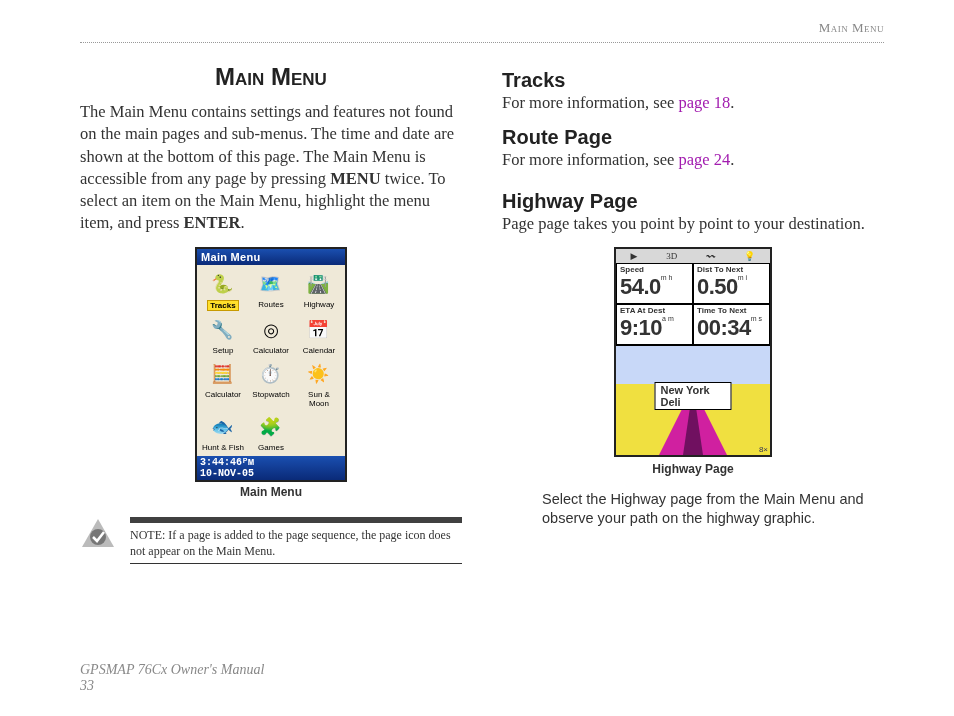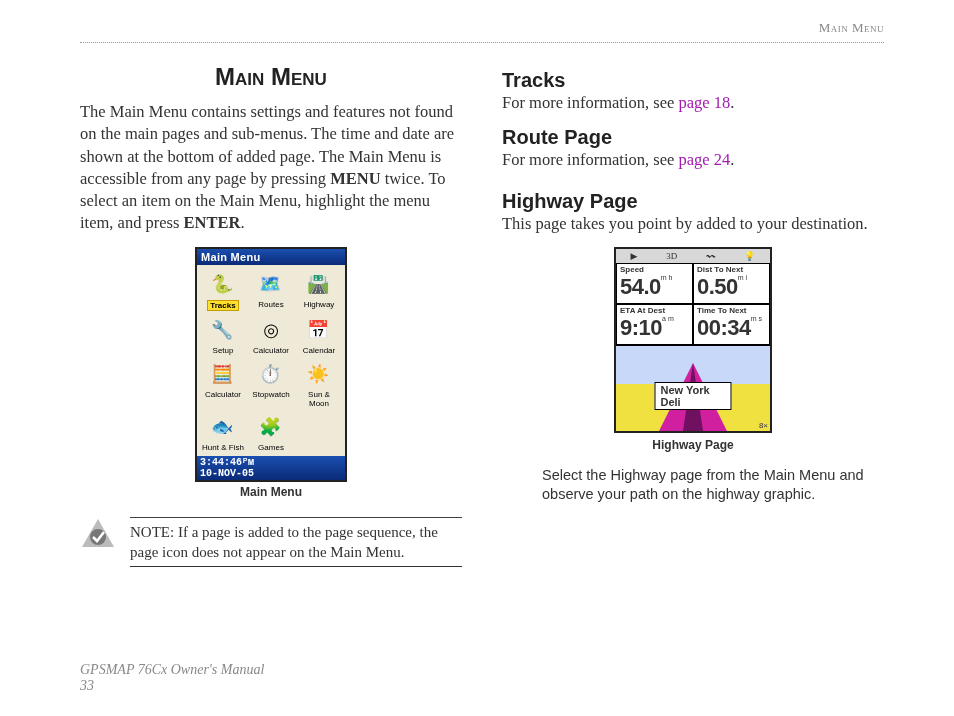--- a/index.html
+++ b/index.html
@@ -72,24 +72,24 @@
       align-items: flex-start;
       gap: 14px;
       margin-top: 18px;
     }
     .note-icon {
       width: 36px;
       height: 36px;
       flex: 0 0 36px;
     }
     .note-text {
-      border-top: 1px solid #404040;
+      border-top: 6px solid #404040;
       border-bottom: 1px solid #333;
       padding: 4px 0;
-      font-size: 15px;
+      font-size: 12px;
       line-height: 1.35;
     }
     .instr-head {
       font-family: Arial, Helvetica, sans-serif;
       font-weight: bold;
       font-size: 15px;
       margin-top: 10px;
       margin-left: 10px;
     }
     .instr-body {
@@ -188,21 +188,21 @@
     .hw-field {
       border: 1px solid #000;
       padding: 1px 3px 3px 3px;
       font-family: Arial, sans-serif;
     }
     .hw-field .fl { font-size: 8px; font-weight: bold; }
     .hw-field .fv { font-size: 22px; font-weight: bold; font-family: Arial Black, Arial, sans-serif; letter-spacing:-0.5px; }
     .hw-field .fu { font-size: 7px; vertical-align: top; }
     .hw-view {
       position: relative;
-      height: 86px;
+      height: 110px;
       background: linear-gradient(#f5f070 0%, #f5f070 35%, #f0e040 35%, #f0e040 100%);
       overflow: hidden;
       border-top: 1px solid #000;
     }
     .hw-sky { position:absolute; top:0; left:0; right:0; height:38px; background:#c8d8f8; }
     .hw-sign {
       position: absolute;
       top: 36px; left: 50%;
       transform: translateX(-50%);
       background: #fff;
@@ -244,21 +244,21 @@
 <body>
 
 <div class="header-label">Main Menu</div>
 <div class="dotted-rule"></div>
 
 <div class="columns">
 
   <div class="col">
     <div class="h1">Main Menu</div>
     <p class="para">
-      <span>The Main Menu contains settings and features not found on the main pages and sub-menus. The time and date are shown at the bottom of added page. The Main Menu is accessible from any page by pressing </span><span class="bold">MENU</span><span> twice. To select an item on the Main Menu, highlight the menu item, and press </span><span class="bold">ENTER</span><span>.</span>
+      <span>The Main Menu contains settings and features not found on the main pages and sub-menus. The time and date are shown at the bottom of this page. The Main Menu is accessible from any page by pressing </span><span class="bold">MENU</span><span> twice. To select an item on the Main Menu, highlight the menu item, and press </span><span class="bold">ENTER</span><span>.</span>
     </p>
 
     <div class="screenshot-box">
       <div class="device">
         <div class="device-titlebar">Main Menu</div>
         <div class="grid">
           <div class="cell sel"><div class="icn">🐍</div><span class="lbl">Tracks</span></div>
           <div class="cell"><div class="icn">🗺️</div><span>Routes</span></div>
           <div class="cell"><div class="icn">🛣️</div><span>Highway</span></div>
           <div class="cell"><div class="icn">🔧</div><span>Setup</span></div>
@@ -297,21 +297,21 @@
     <p class="para">
       <span>For more information, see </span><span class="link">page 18</span>.
     </p>
 
     <div class="h2" style="">Route Page</div>
     <p class="para">
       <span>For more information, see </span><span class="link">page 24</span>.
     </p>
 
     <div class="h2" style="margin-top:18px">Highway Page</div>
-    <p class="para">This page takes you point by added to your destination.</p>
+    <p class="para">Page page takes you point by point to your destination.</p>
 
     <div class="screenshot-box">
       <div class="hw-device">
         <div class="hw-top">
           <span>▶</span>
           <span>3D</span>
           <span>〰</span>
           <span>💡</span>
         </div>
         <div class="hw-fields">

